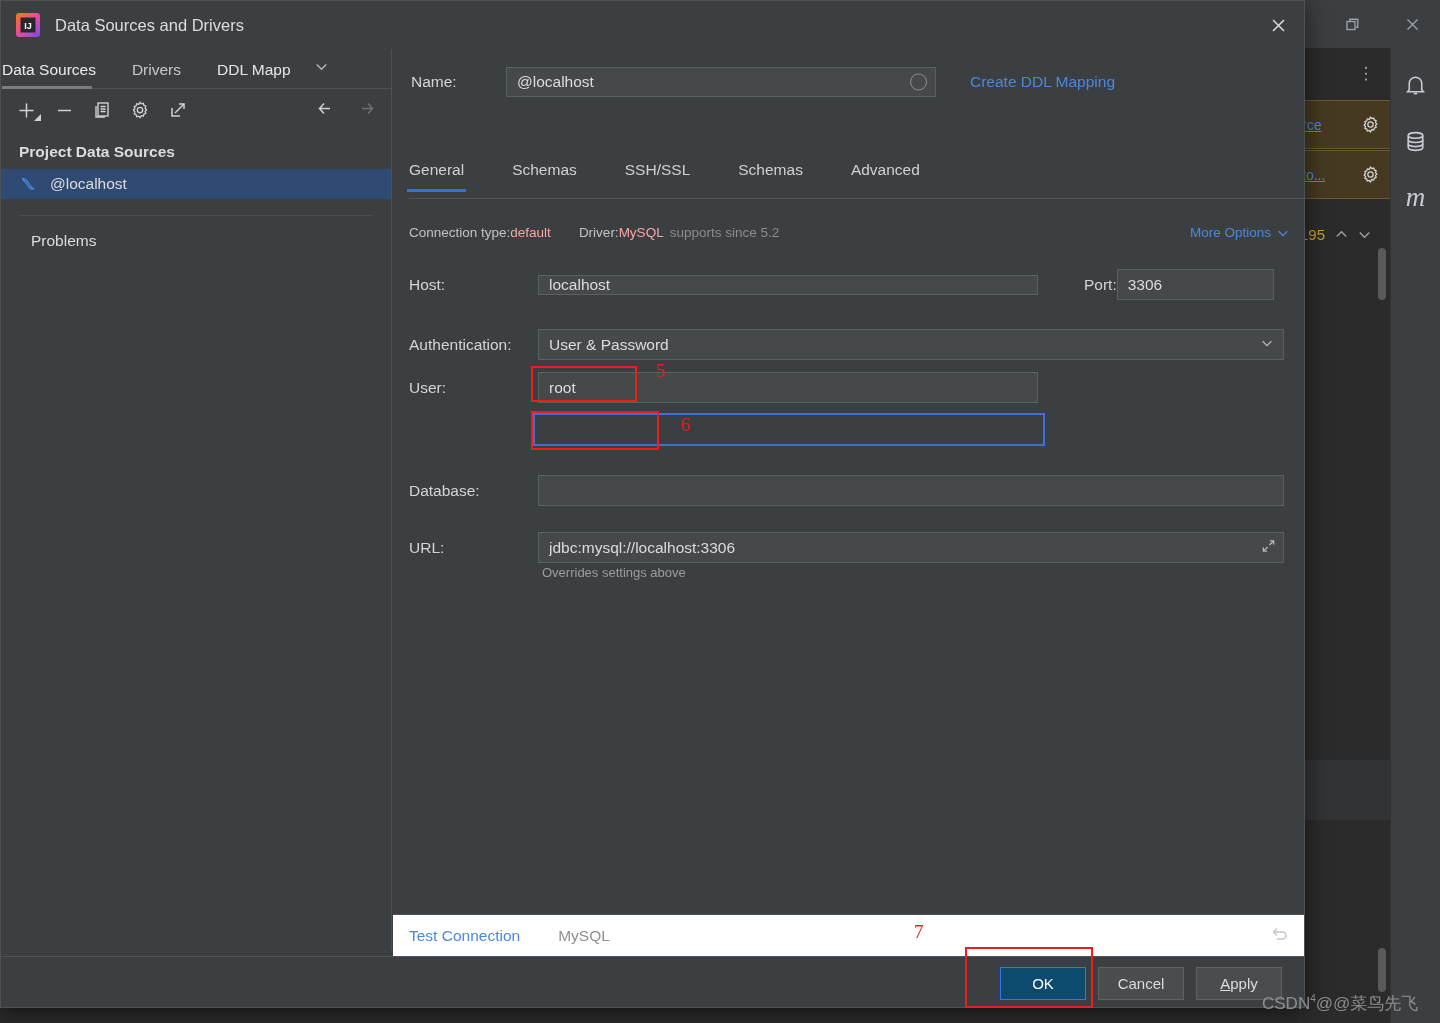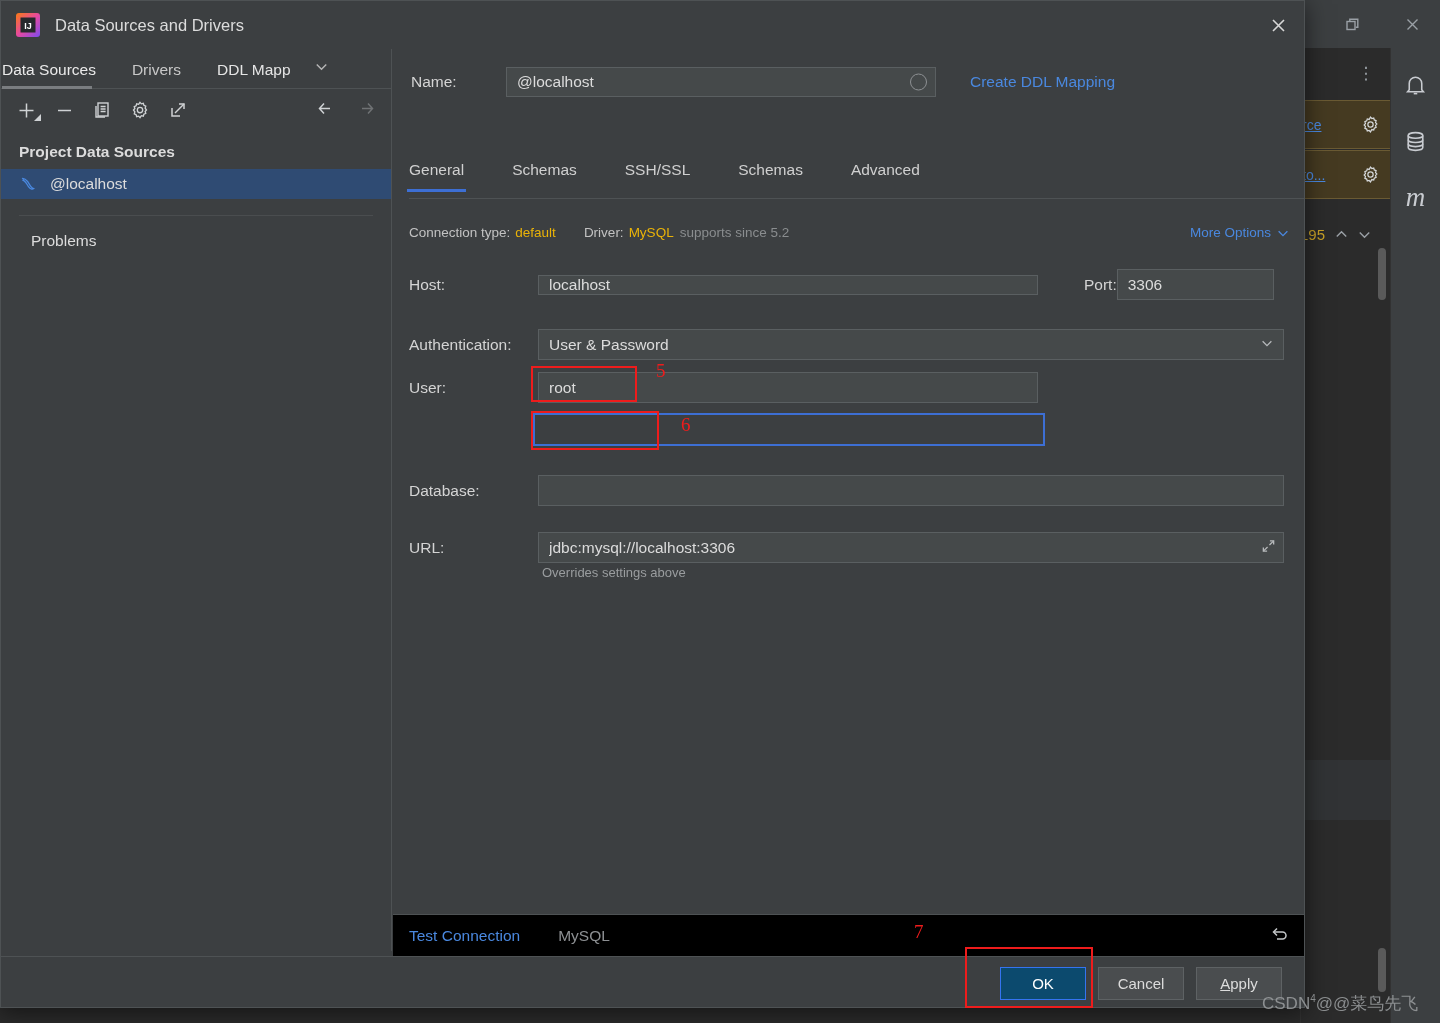--- a/index.html
+++ b/index.html
@@ -166,21 +166,21 @@
   .ftab{ font-size:15.5px; color:#d0d0d0; margin-right:48px; padding-bottom:12px; position:relative; white-space:nowrap; }
   .ftab.active::after{
     content:""; position:absolute; left:-2px; right:-2px; bottom:-1px; height:3px; background:#3d6fd4;
   }
 
   .meta-row{
     position:absolute; left:16px; top:176px; width:895px;
     display:flex; align-items:center; font-size:13.5px;
   }
   .meta-lbl{ color:#c2c2c2; }
-  .meta-val{ color:#eab308; margin-left:5px; }
+  .meta-val{ color:#fca5a5; }
   .meta-dim{ color:#8a8d8f; margin-left:6px; }
   .more-opt{ position:absolute; right:14px; color:#4a88df; font-size:13.5px; display:flex; align-items:center; gap:5px; }
 
   .host-row{ position:absolute; left:16px; top:220px; width:895px; display:flex; align-items:center; }
   .auth-row{ position:absolute; left:16px; top:280px; width:895px; display:flex; align-items:center; }
   .user-row{ position:absolute; left:16px; top:323px; width:895px; display:flex; align-items:center; }
   .pass-row{ position:absolute; left:16px; top:366px; width:895px; display:flex; align-items:center; }
   .db-row{ position:absolute; left:16px; top:426px; width:895px; display:flex; align-items:center; }
   .url-row{ position:absolute; left:16px; top:483px; width:895px; display:flex; align-items:center; }
   .url-note{ position:absolute; left:149px; top:516px; font-size:13px; color:#9a9d9f; }
@@ -199,21 +199,21 @@
   }
 
   
   .ann-box{ position:absolute; border:2.5px solid #ee1c1c; pointer-events:none; }
   .ann-num{ position:absolute; color:#ee1c1c; font-size:19px; font-family:"Liberation Serif", serif; }
   .focus-box{ position:absolute; border:2px solid #3d6fd4; pointer-events:none; }
 
   
   .foot-bar{
     position:absolute; left:392px; top:913px; width:913px; height:42px;
-    background:#000000; border-top:1px solid #4e5254;
+    background:#ffffff; border-top:1px solid #4e5254;
     display:flex; align-items:center; padding:2px 16px;
   }
   .test-conn{ color:#4a88df; font-size:15.5px; }
   .foot-driver{ color:#8d9093; font-size:15.5px; margin-left:38px; }
   .undo-ico{ position:absolute; right:16px; color:#c4c7c9; }
 
   .btn-bar{
     position:absolute; left:0; top:955px; width:1305px; height:53px;
     background:#3c3f41; border-top:1px solid #4e5254;
     display:flex; align-items:center; justify-content:flex-end; padding-right:24px; gap:12px;

